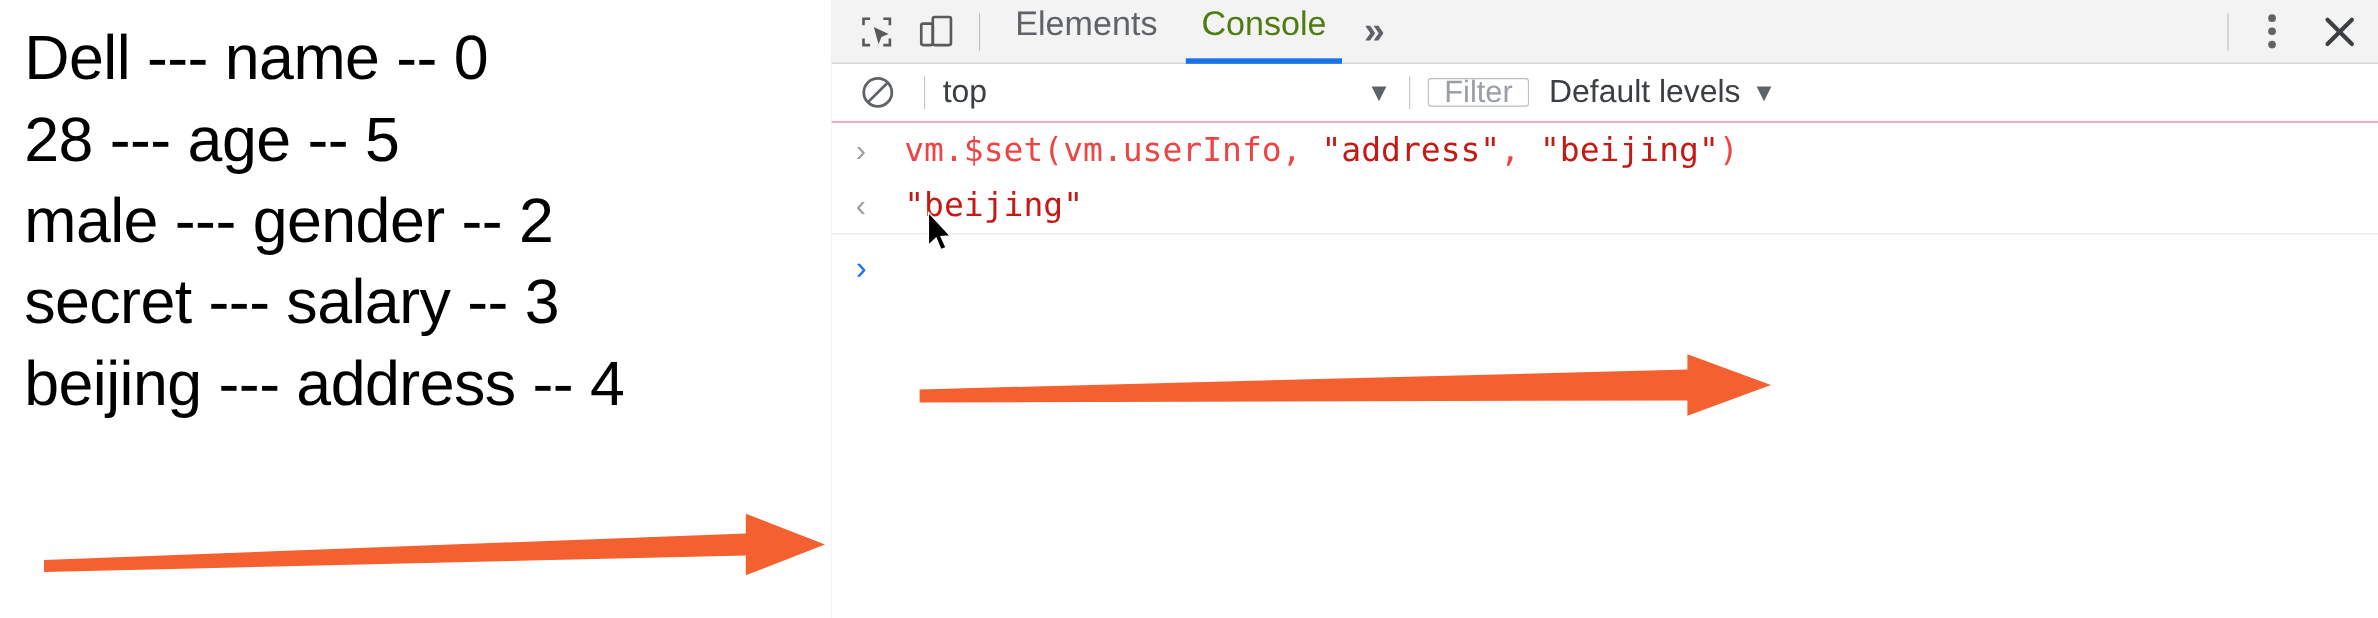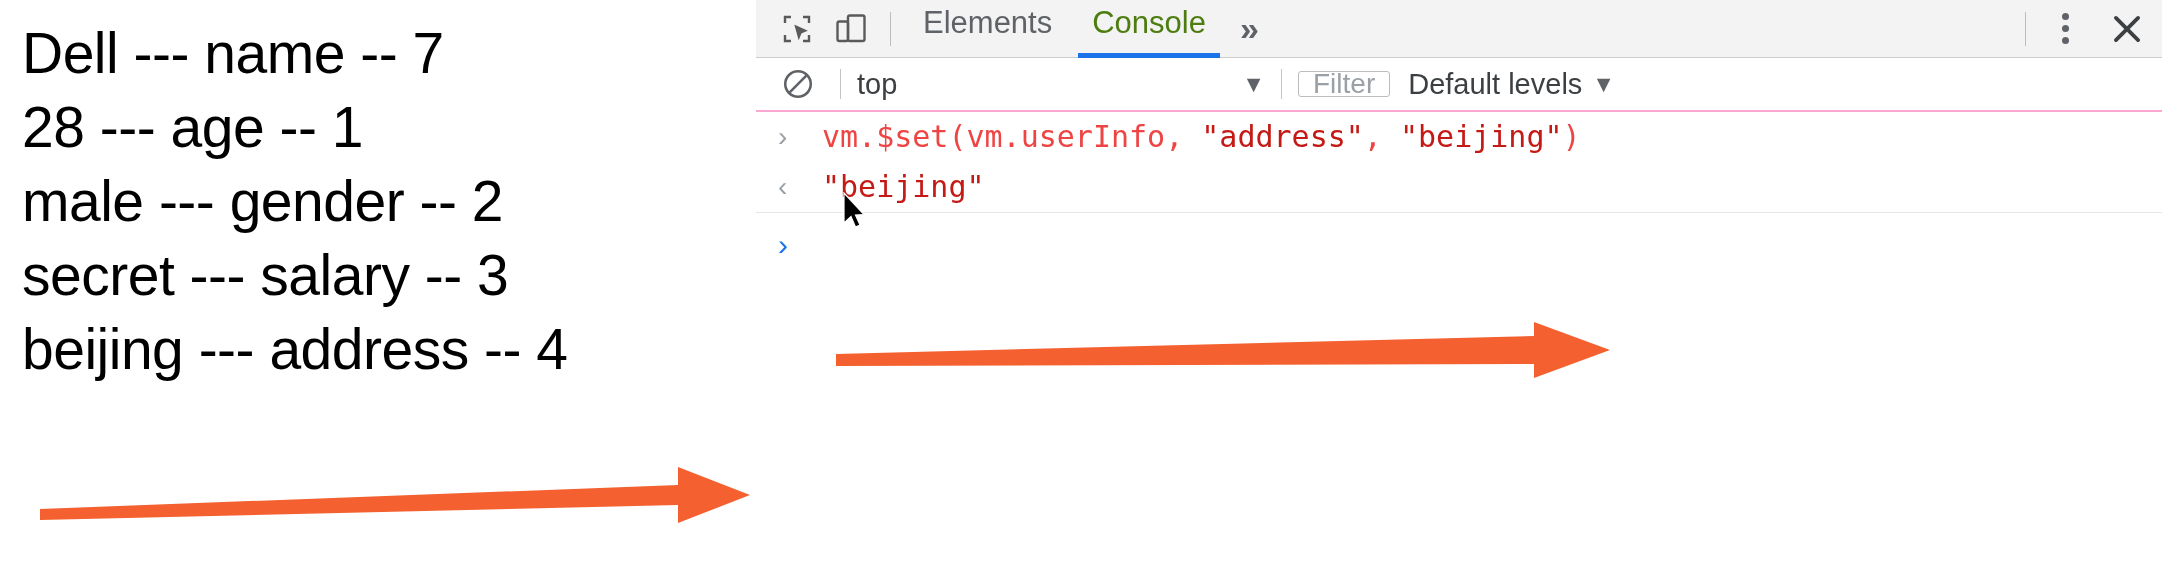--- a/index.html
+++ b/index.html
@@ -68,22 +68,22 @@
   }
   .icon-btn svg { display: block; }
   .tb-sep {
     width: 1px; height: 34px;
     background: #bdbdbd;
     margin: 0 12px;
   }
   .dt-tab {
     position: relative;
     height: 58px;
-    padding: 17px 20px;
-    display: flex; align-items: flex-end;
+    padding: 4px 20px;
+    display: flex; align-items: flex-start;
     font-size: 31px;
     color: #5f6368;
     white-space: nowrap;
   }
   .dt-tab.active { color: #4d7c0f; }
   .dt-tab.active::after {
     content: "";
     position: absolute;
     left: 6px; right: 6px; bottom: 0;
     height: 5px;
@@ -187,22 +187,22 @@
     width: 26px; height: 38px;
     pointer-events: none;
   }
 </style>
 </head>
 <body>
 
 <div id="root">
 
   <div class="left-panel">
-    <div class="out-line">Dell --- name -- 7</div>
-    <div class="out-line">28 --- age -- 1</div>
+    <div class="out-line">Dell --- name -- 0</div>
+    <div class="out-line">28 --- age -- 5</div>
     <div class="out-line">male --- gender -- 2</div>
     <div class="out-line">secret --- salary -- 3</div>
     <div class="out-line">beijing --- address -- 4</div>
 
     <svg class="arrow-left" viewBox="0 0 714 66">
       <path d="M2 47 L640 23 L640 5 L712 33 L640 61 L640 43 L2 58 Z" fill="#f4602f"></path>
     </svg>
   </div>
 
   <div class="vdivider"></div>

